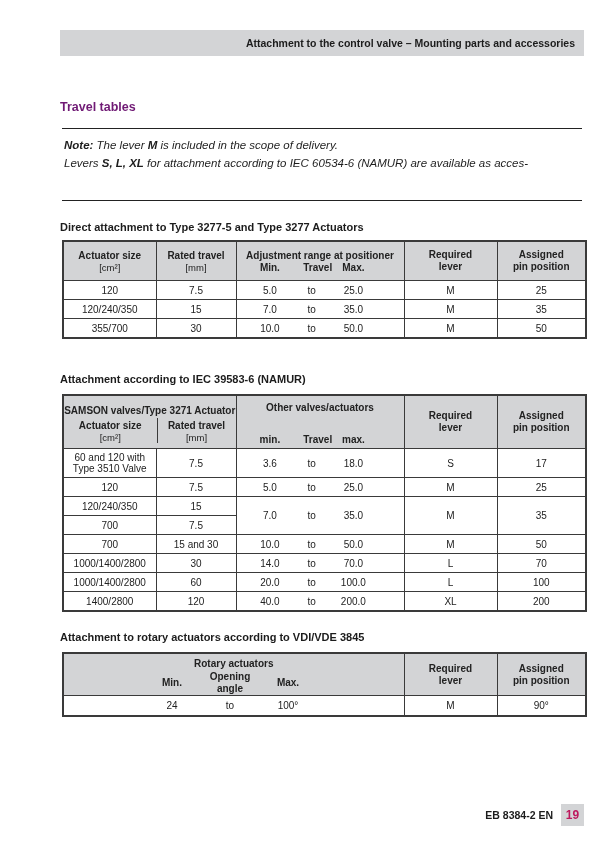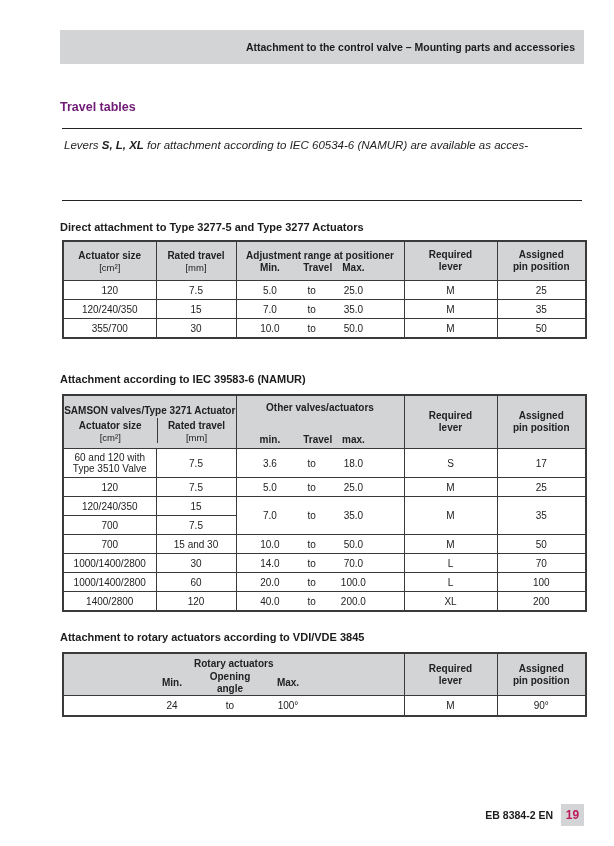--- a/index.html
+++ b/index.html
@@ -2,21 +2,21 @@
 <html><head>
 <meta charset="utf-8">
 <style>
   html,body{margin:0;padding:0;}
   body{
     width:614px;height:846px;position:relative;background:#ffffff;
     font-family:"Liberation Sans", sans-serif;color:#2a2a2a;
     overflow:hidden;
   }
   .banner{
-    position:absolute;left:60px;top:30px;width:524px;height:34px;
+    position:absolute;left:60px;top:30px;width:524px;height:26px;
     background:#d3d4d6;display:flex;align-items:center;justify-content:flex-end;
     padding-right:9px;box-sizing:border-box;font-weight:bold;font-size:10.5px;color:#1c1c1c;
   }
   .page-title{position:absolute;left:60px;top:100px;font-size:12.5px;font-weight:bold;color:#701a75;}
   .rule{position:absolute;left:62px;width:520px;border-top:1.6px solid #222;}
   .rule1{top:128px;} .rule2{top:200px;}
   .note{
     position:absolute;left:64px;top:137px;width:512px;
     font-size:11.5px;font-style:italic;line-height:17.5px;color:#1e1e1e;
   }
@@ -68,20 +68,21 @@
 <body>
 
 <div class="banner">
   <span>Attachment to the control valve – Mounting parts and accessories</span>
 </div>
 
 <div class="page-title">Travel tables</div>
 
 <div class="rule rule1"></div>
 <div class="note">
+  <div><b>Note:</b><span> The lever </span><b>M</b><span> is included in the scope of delivery.</span></div>
   <div><span>Levers </span><b>S, L, XL</b><span> for attachment according to IEC 60534-6 (NAMUR) are available as acces-</span></div>
 </div>
 <div class="rule rule2"></div>
 
 <div class="sec-title t1-title">Direct attachment to Type 3277-5 and Type 3277 Actuators</div>
 <table class="tbl t1">
   <colgroup>
       <col style="width:93px">
       <col style="width:80px">
       <col style="width:168px">

